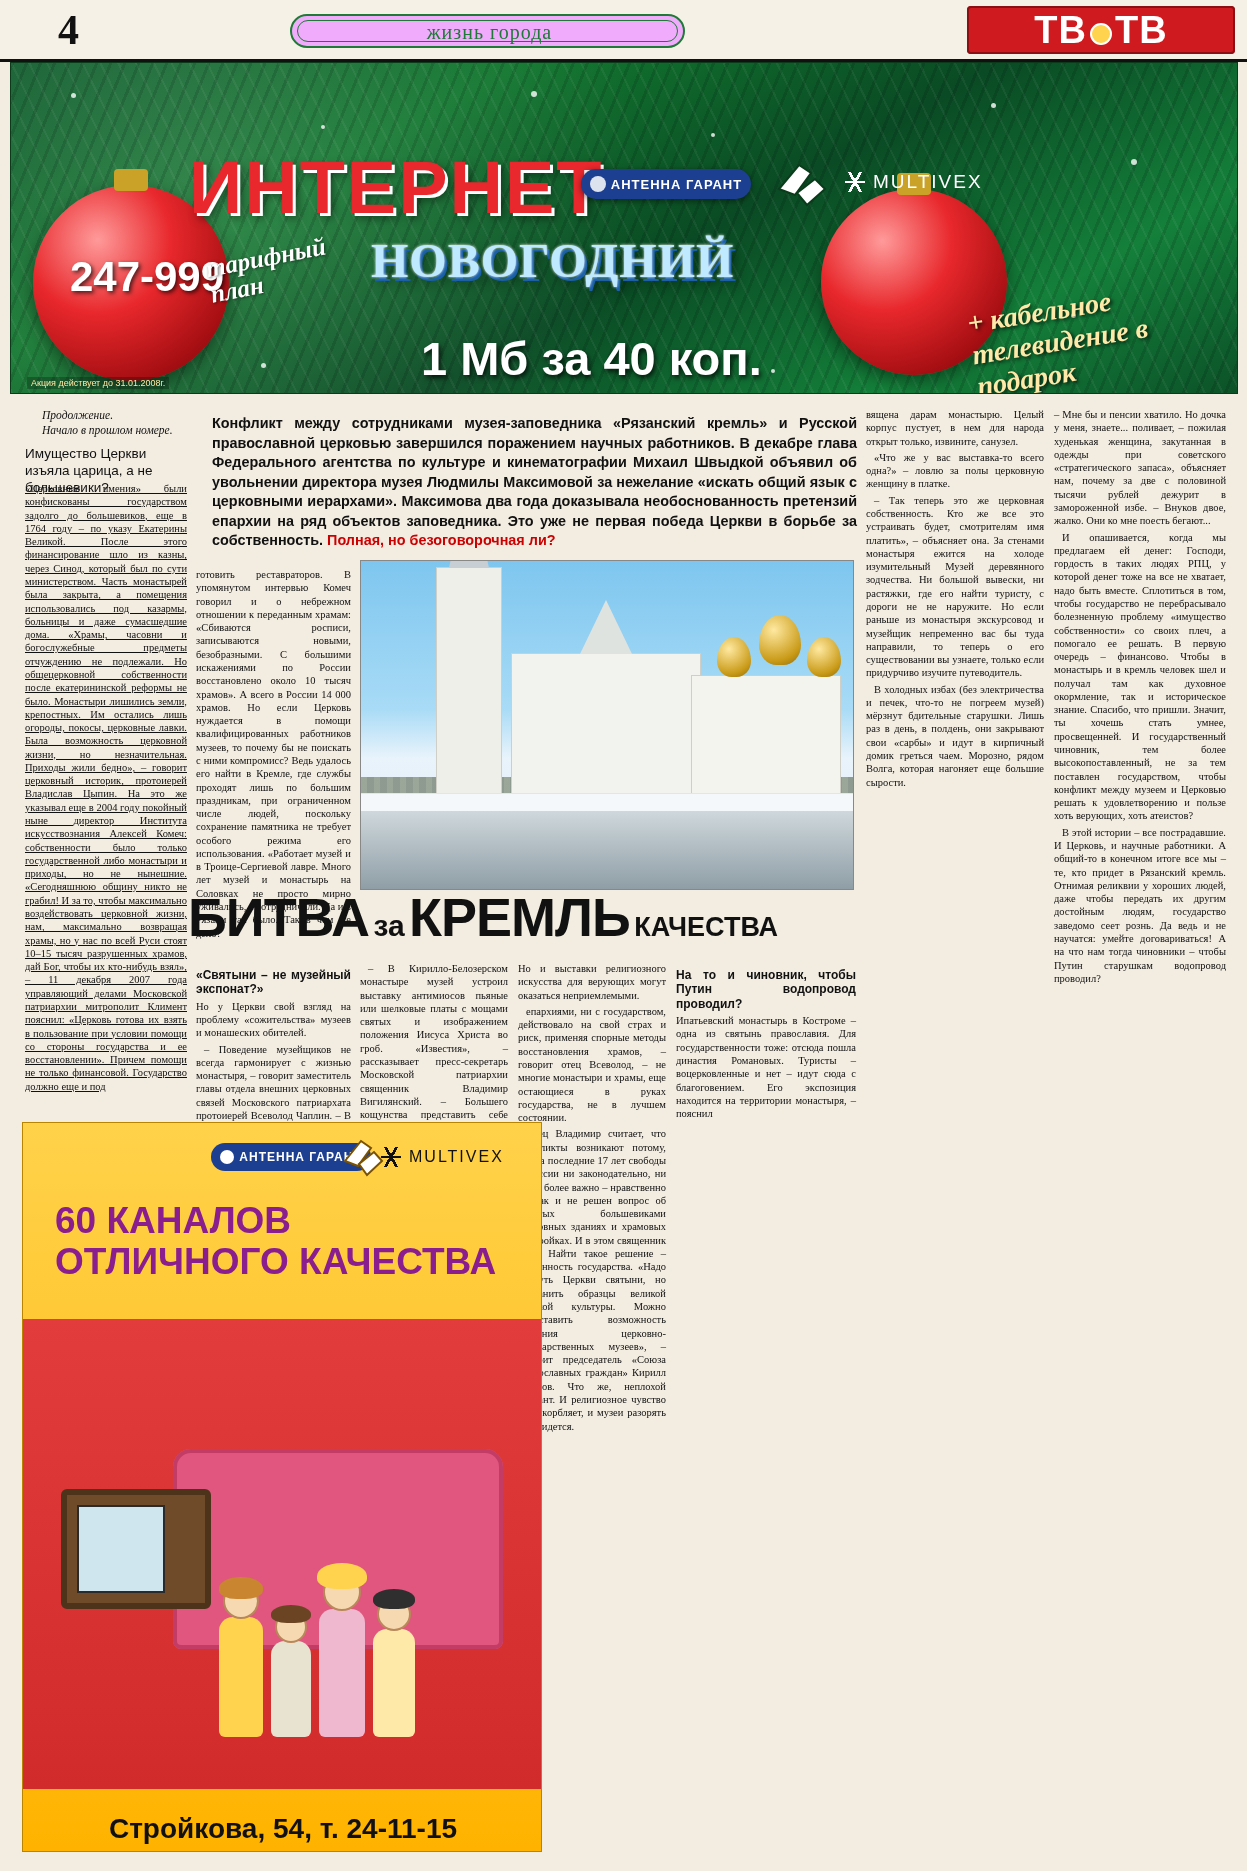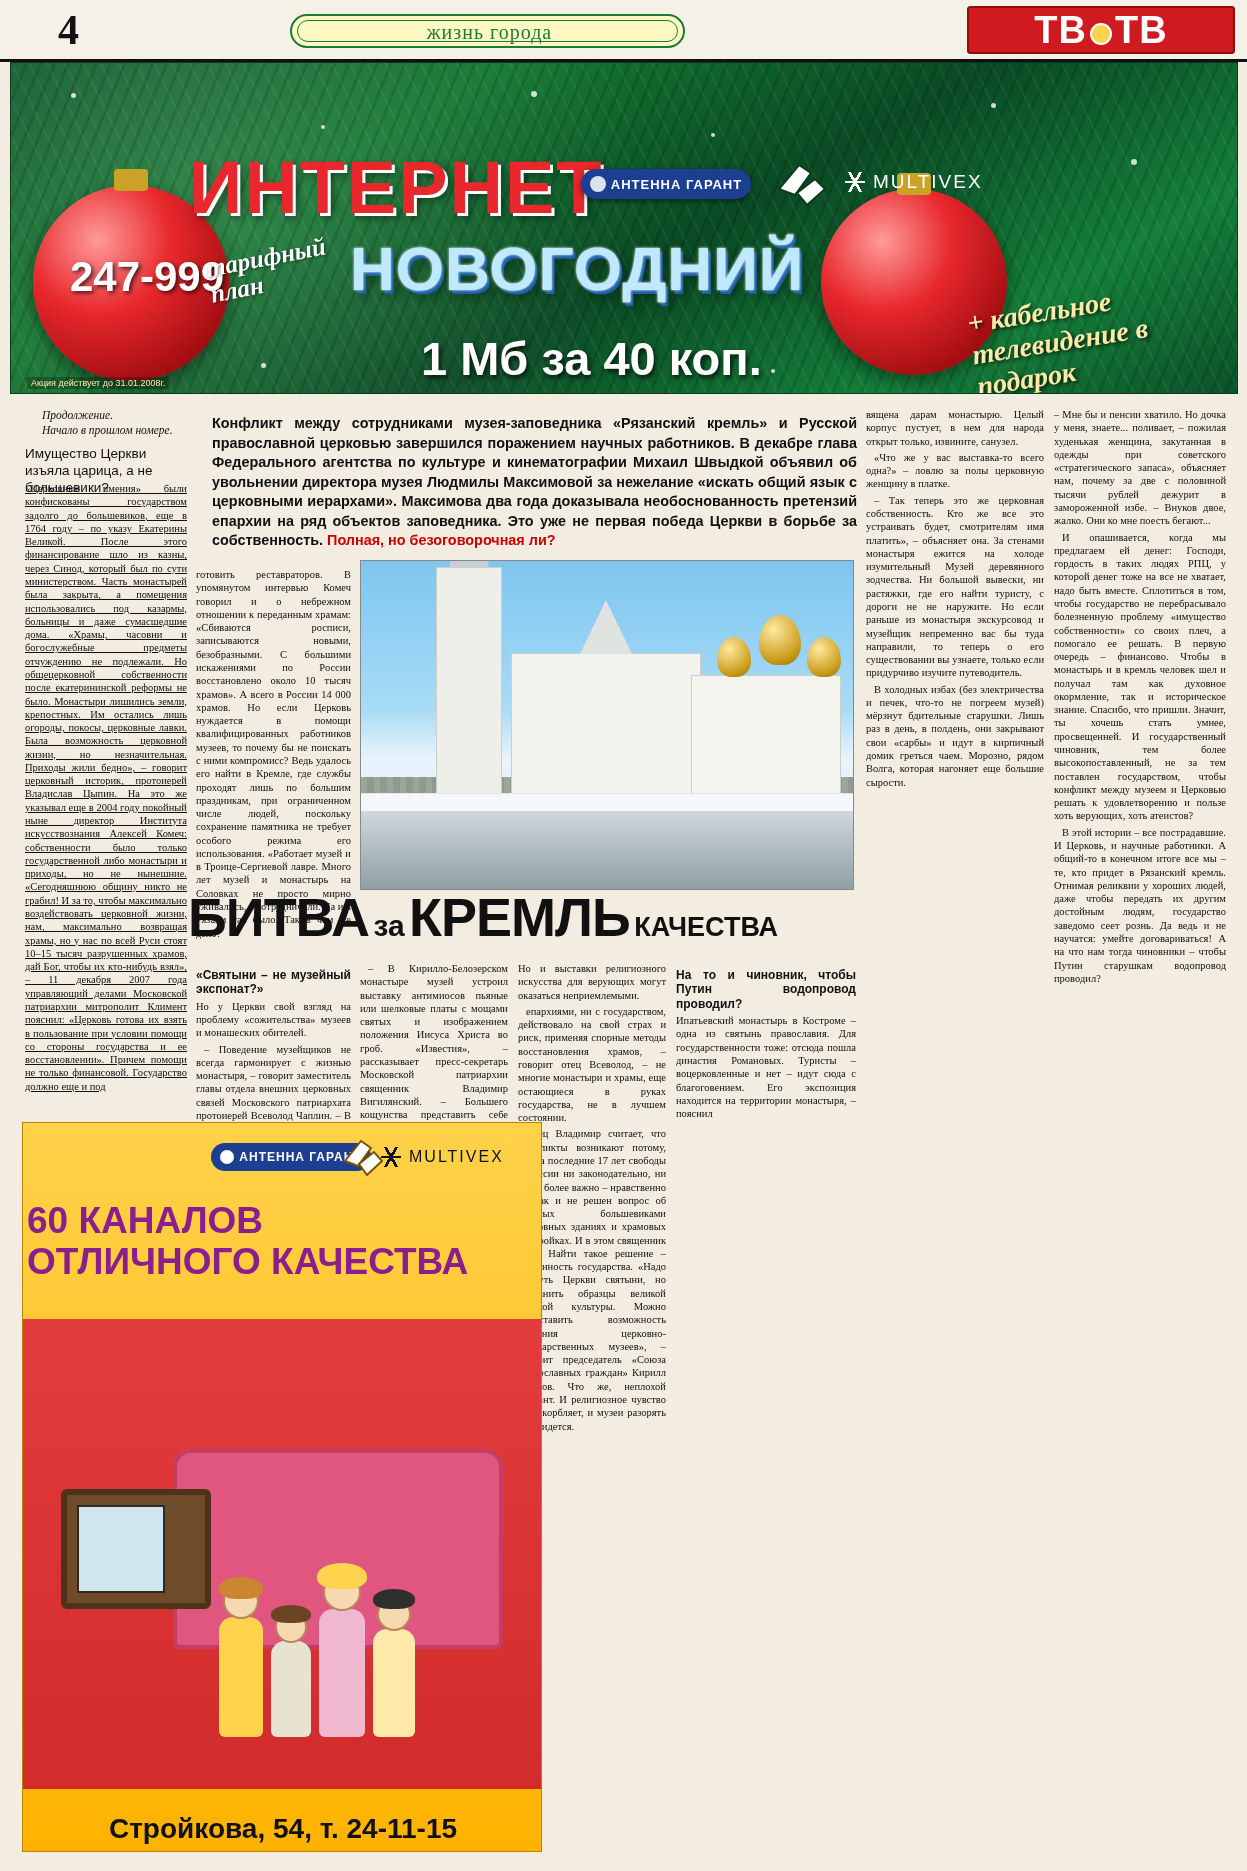--- a/index.html
+++ b/index.html
@@ -27,21 +27,21 @@
   .page-num {
     position:absolute; left:58px; top:6px;
     font-family:"Liberation Serif", serif;
     font-size:42px; font-weight:bold; color:#111;
   }
   .rubric-pill {
     position:absolute; left:290px; top:14px;
     width:395px; height:34px;
     border:2px solid #1e7a36;
     border-radius:18px;
-    background:#fef9c3;
+    background:#f0abfc;
   }
   .rubric-pill:before {
     content:""; position:absolute; left:5px; top:4px; right:5px; bottom:4px;
     border:1px solid #1e7a36; border-radius:14px;
   }
   .rubric-text {
     position:absolute; left:0; top:5px; width:395px;
     text-align:center;
     font-family:"Liberation Serif", serif;
     font-size:20px; color:#1e7a36; letter-spacing:1px;
@@ -117,23 +117,23 @@
     position:absolute; left:196px; top:176px;
     width:180px;
     transform:rotate(-11deg);
     font-family:"Liberation Serif", serif;
     font-style:italic;
     font-size:25px; font-weight:bold; color:#fff;
     line-height:1.05;
     text-shadow:1px 1px 3px rgba(0,0,0,0.6);
   }
   .novogodniy {
-    position:absolute; left:339px; top:170px;
-    font-family:Liberation Sans, sans-serif;
-    font-size:62px; font-weight:bold;
+    position:absolute; left:360px; top:170px;
+    font-family:Liberation Serif, serif;
+    font-size:48px; font-weight:bold;
     color:#bfe9ff;
     letter-spacing:1px;
     text-shadow:0 0 3px #fff, 3px 4px 0 #1a5fa8, 6px 7px 12px rgba(0,0,0,0.45);
   }
   .price {
     position:absolute; left:410px; top:268px;
     font-family:"Liberation Sans", sans-serif;
     font-size:47px; font-weight:bold; color:#fff;
     text-shadow:2px 3px 5px rgba(0,0,0,0.75);
   }
@@ -332,21 +332,21 @@
     display:flex; align-items:center;
   }
   .ad2 .logo-mv2 .snowflake {
     background:
       linear-gradient(0deg, transparent 45%, #111 45% 55%, transparent 55%),
       linear-gradient(60deg, transparent 45%, #111 45% 55%, transparent 55%),
       linear-gradient(120deg, transparent 45%, #111 45% 55%, transparent 55%);
   }
   .ad2 .hand2 { position:absolute; left:288px; top:2px; width:46px; height:44px; }
   .ad2 .title {
-    position:absolute; left:4px; top:78px; width:488px;
+    position:absolute; left:32px; top:78px; width:488px;
     font-family:"Liberation Sans", sans-serif;
     font-size:37px; font-weight:bold;
     line-height:1.1; color:#8b1e8e;
   }
   .ad2 .scene {
     position:absolute; left:0; top:196px; width:520px; height:470px;
     background:linear-gradient(#e23c3c, #d22b2b);
   }
   .ad2 .sofa {
     position:absolute; left:150px; top:130px; width:330px; height:200px;

